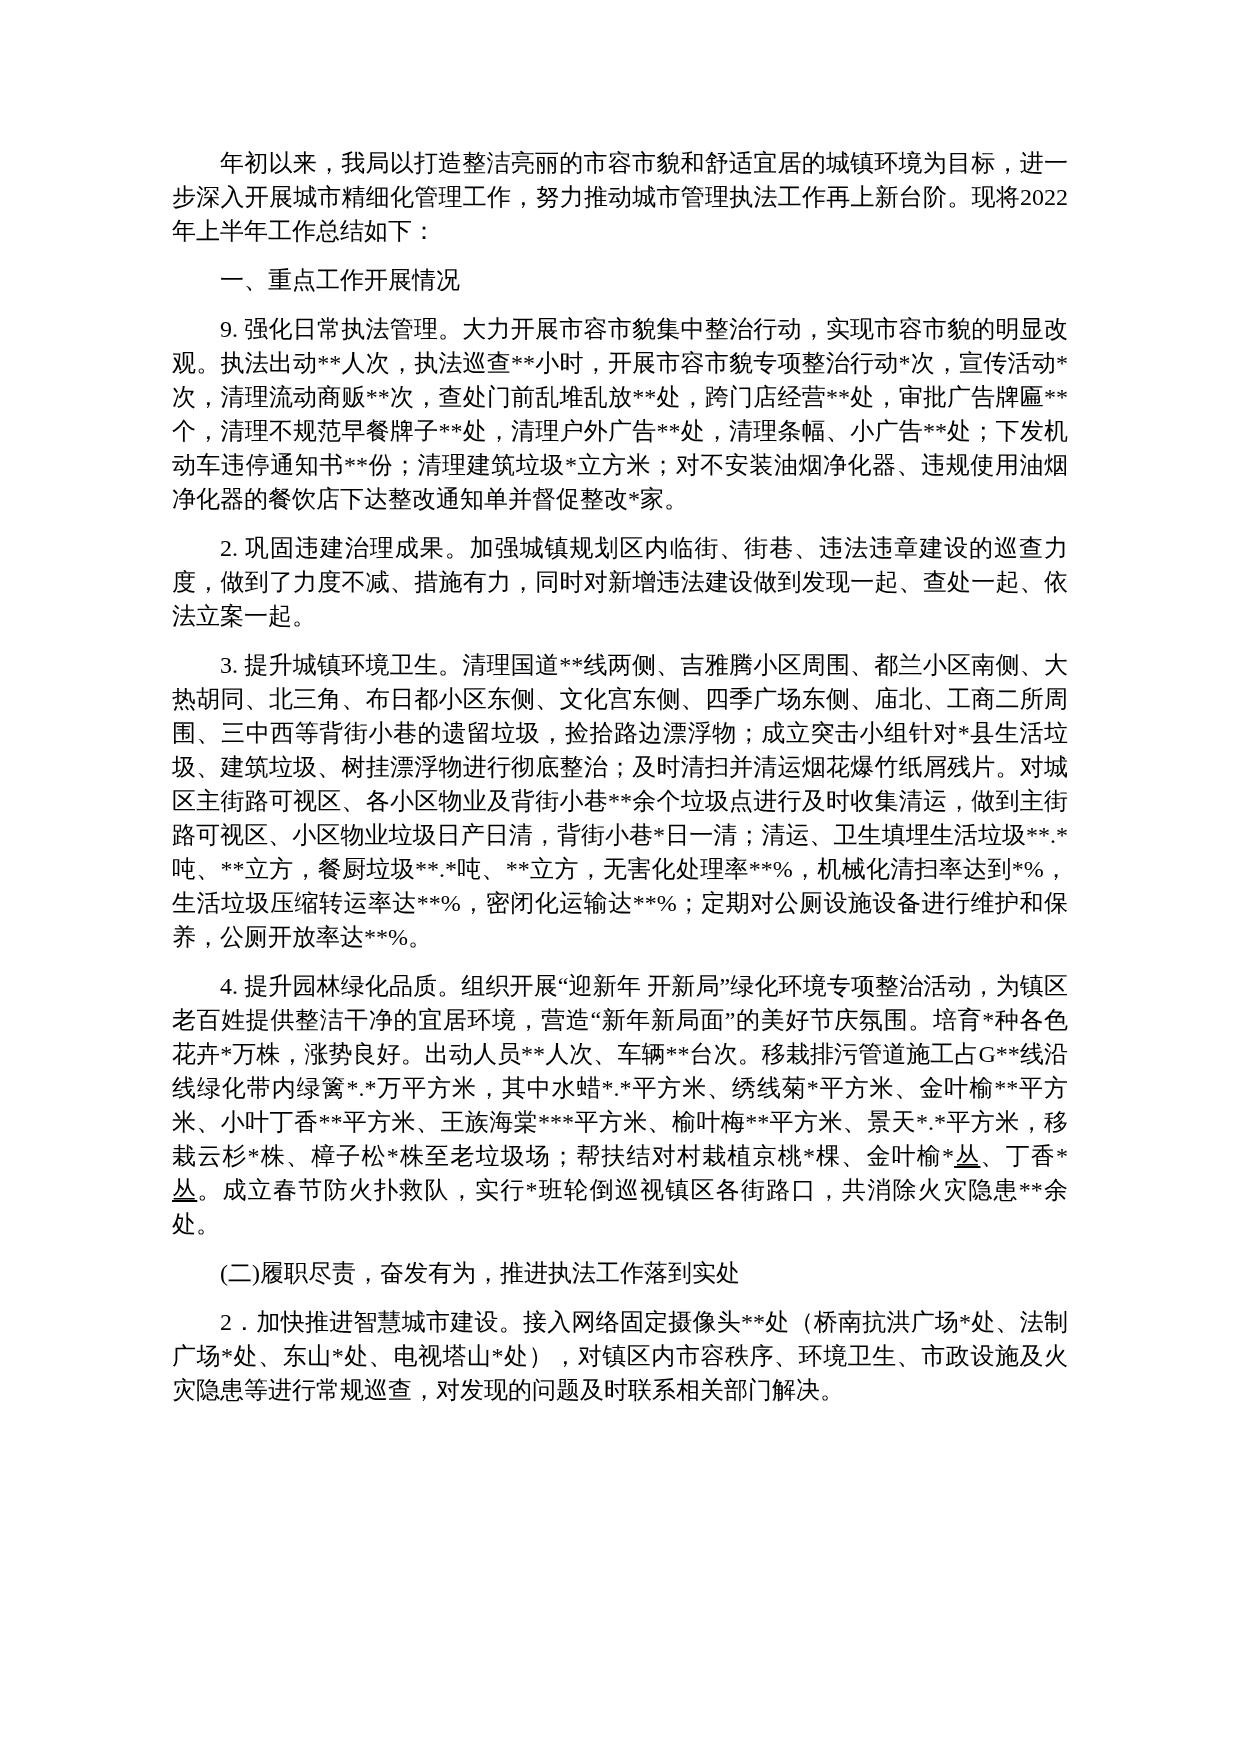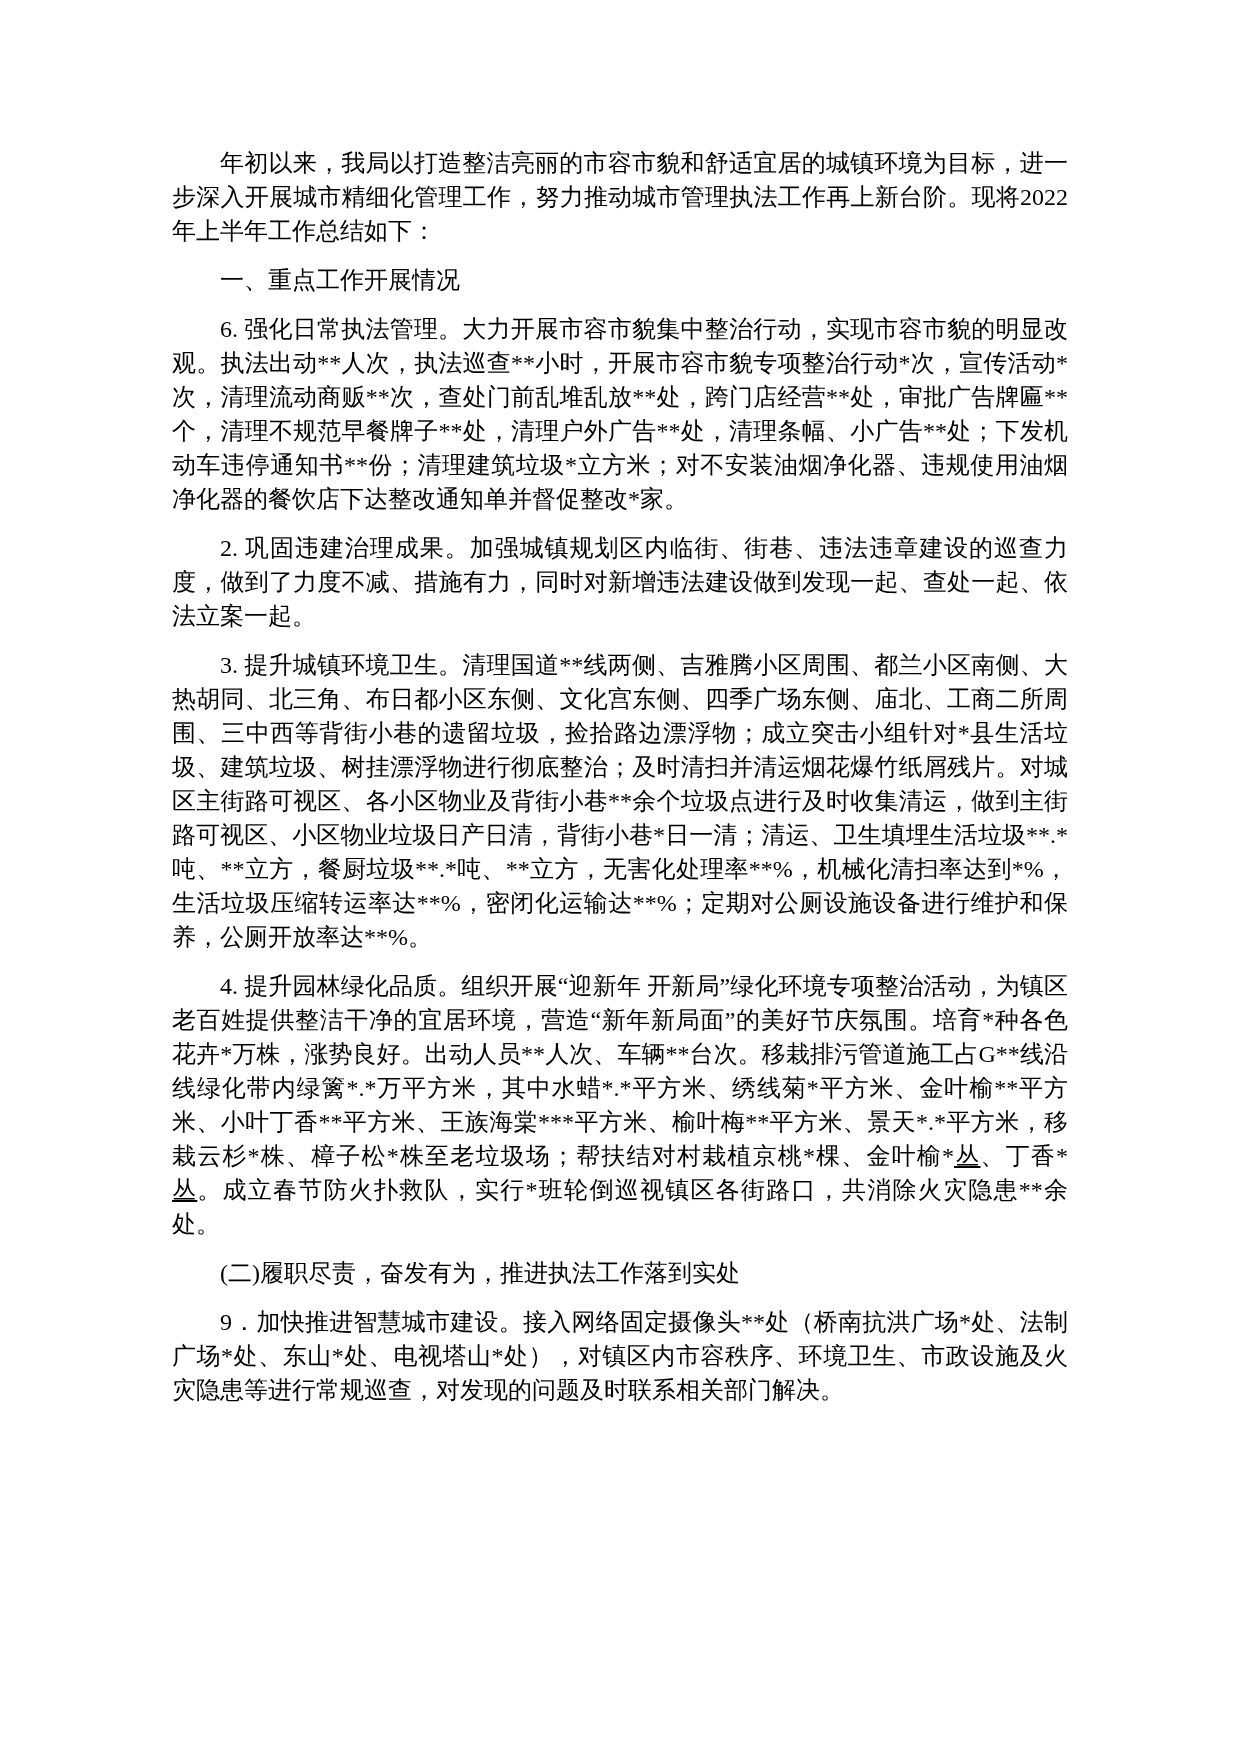--- a/index.html
+++ b/index.html
@@ -34,20 +34,20 @@
   .doc-body .para .bold { font-weight: normal; }
   .doc-body .para .underline { text-decoration: underline; }
 </style>
 </head>
 <body>
 
 <div class="page">
   <div class="doc-body">
       <p class="para body"><span>年初以来，我局以打造整洁亮丽的市容市貌和舒适宜居的城镇环境为目标，进一步深入开展城市精细化管理工作，努力推动城市管理执法工作再上新台阶。现将2022年上半年工作总结如下：</span></p>
       <p class="para heading1"><span class="bold">一、重点工作开展情况</span></p>
-      <p class="para body"><span class="bold">6. 强化日常执法管理。</span><span>大力开展市容市貌集中整治行动，实现市容市貌的明显改观。执法出动**人次，执法巡查**小时，开展市容市貌专项整治行动*次，宣传活动*次，清理流动商贩**次，查处门前乱堆乱放**处，跨门店经营**处，审批广告牌匾**个，清理不规范早餐牌子**处，清理户外广告**处，清理条幅、小广告**处；下发机动车违停通知书**份；清理建筑垃圾*立方米；对不安装油烟净化器、违规使用油烟净化器的餐饮店下达整改通知单并督促整改*家。</span></p>
+      <p class="para body"><span class="bold">9. 强化日常执法管理。</span><span>大力开展市容市貌集中整治行动，实现市容市貌的明显改观。执法出动**人次，执法巡查**小时，开展市容市貌专项整治行动*次，宣传活动*次，清理流动商贩**次，查处门前乱堆乱放**处，跨门店经营**处，审批广告牌匾**个，清理不规范早餐牌子**处，清理户外广告**处，清理条幅、小广告**处；下发机动车违停通知书**份；清理建筑垃圾*立方米；对不安装油烟净化器、违规使用油烟净化器的餐饮店下达整改通知单并督促整改*家。</span></p>
       <p class="para body"><span class="bold">2. 巩固违建治理成果。</span><span>加强城镇规划区内临街、街巷、违法违章建设的巡查力度，做到了力度不减、措施有力，同时对新增违法建设做到发现一起、查处一起、依法立案一起。</span></p>
       <p class="para body"><span class="bold">3. 提升城镇环境卫生。</span><span>清理国道**线两侧、吉雅腾小区周围、都兰小区南侧、大热胡同、北三角、布日都小区东侧、文化宫东侧、四季广场东侧、庙北、工商二所周围、三中西等背街小巷的遗留垃圾，捡拾路边漂浮物；成立突击小组针对*县生活垃圾、建筑垃圾、树挂漂浮物进行彻底整治；及时清扫并清运烟花爆竹纸屑残片。对城区主街路可视区、各小区物业及背街小巷**余个垃圾点进行及时收集清运，做到主街路可视区、小区物业垃圾日产日清，背街小巷*日一清；清运、卫生填埋生活垃圾**.*吨、**立方，餐厨垃圾**.*吨、**立方，无害化处理率**%，机械化清扫率达到*%，生活垃圾压缩转运率达**%，密闭化运输达**%；定期对公厕设施设备进行维护和保养，公厕开放率达**%。</span></p>
       <p class="para body"><span class="bold">4. 提升园林绿化品质。</span><span>组织开展“迎新年 开新局”绿化环境专项整治活动，为镇区老百姓提供整洁干净的宜居环境，营造“新年新局面”的美好节庆氛围。培育*种各色花卉*万株，涨势良好。出动人员**人次、车辆**台次。移栽排污管道施工占G**线沿线绿化带内绿篱*.*万平方米，其中水蜡*.*平方米、绣线菊*平方米、金叶榆**平方米、小叶丁香**平方米、王族海棠***平方米、榆叶梅**平方米、景天*.*平方米，移栽云杉*株、樟子松*株至老垃圾场；帮扶结对村栽植京桃*棵、金叶榆*</span><span class="underline">丛</span><span>、丁香*</span><span class="underline">丛</span><span>。成立春节防火扑救队，实行*班轮倒巡视镇区各街路口，共消除火灾隐患**余处。</span></p>
       <p class="para heading2"><span class="bold">(二)履职尽责，奋发有为，推进执法工作落到实处</span></p>
-      <p class="para body"><span class="bold">9．加快推进智慧城市建设。</span><span>接入网络固定摄像头**处（桥南抗洪广场*处、法制广场*处、东山*处、电视塔山*处），对镇区内市容秩序、环境卫生、市政设施及火灾隐患等进行常规巡查，对发现的问题及时联系相关部门解决。</span></p>
+      <p class="para body"><span class="bold">2．加快推进智慧城市建设。</span><span>接入网络固定摄像头**处（桥南抗洪广场*处、法制广场*处、东山*处、电视塔山*处），对镇区内市容秩序、环境卫生、市政设施及火灾隐患等进行常规巡查，对发现的问题及时联系相关部门解决。</span></p>
     </div>
 </div>
 
 </body></html>

